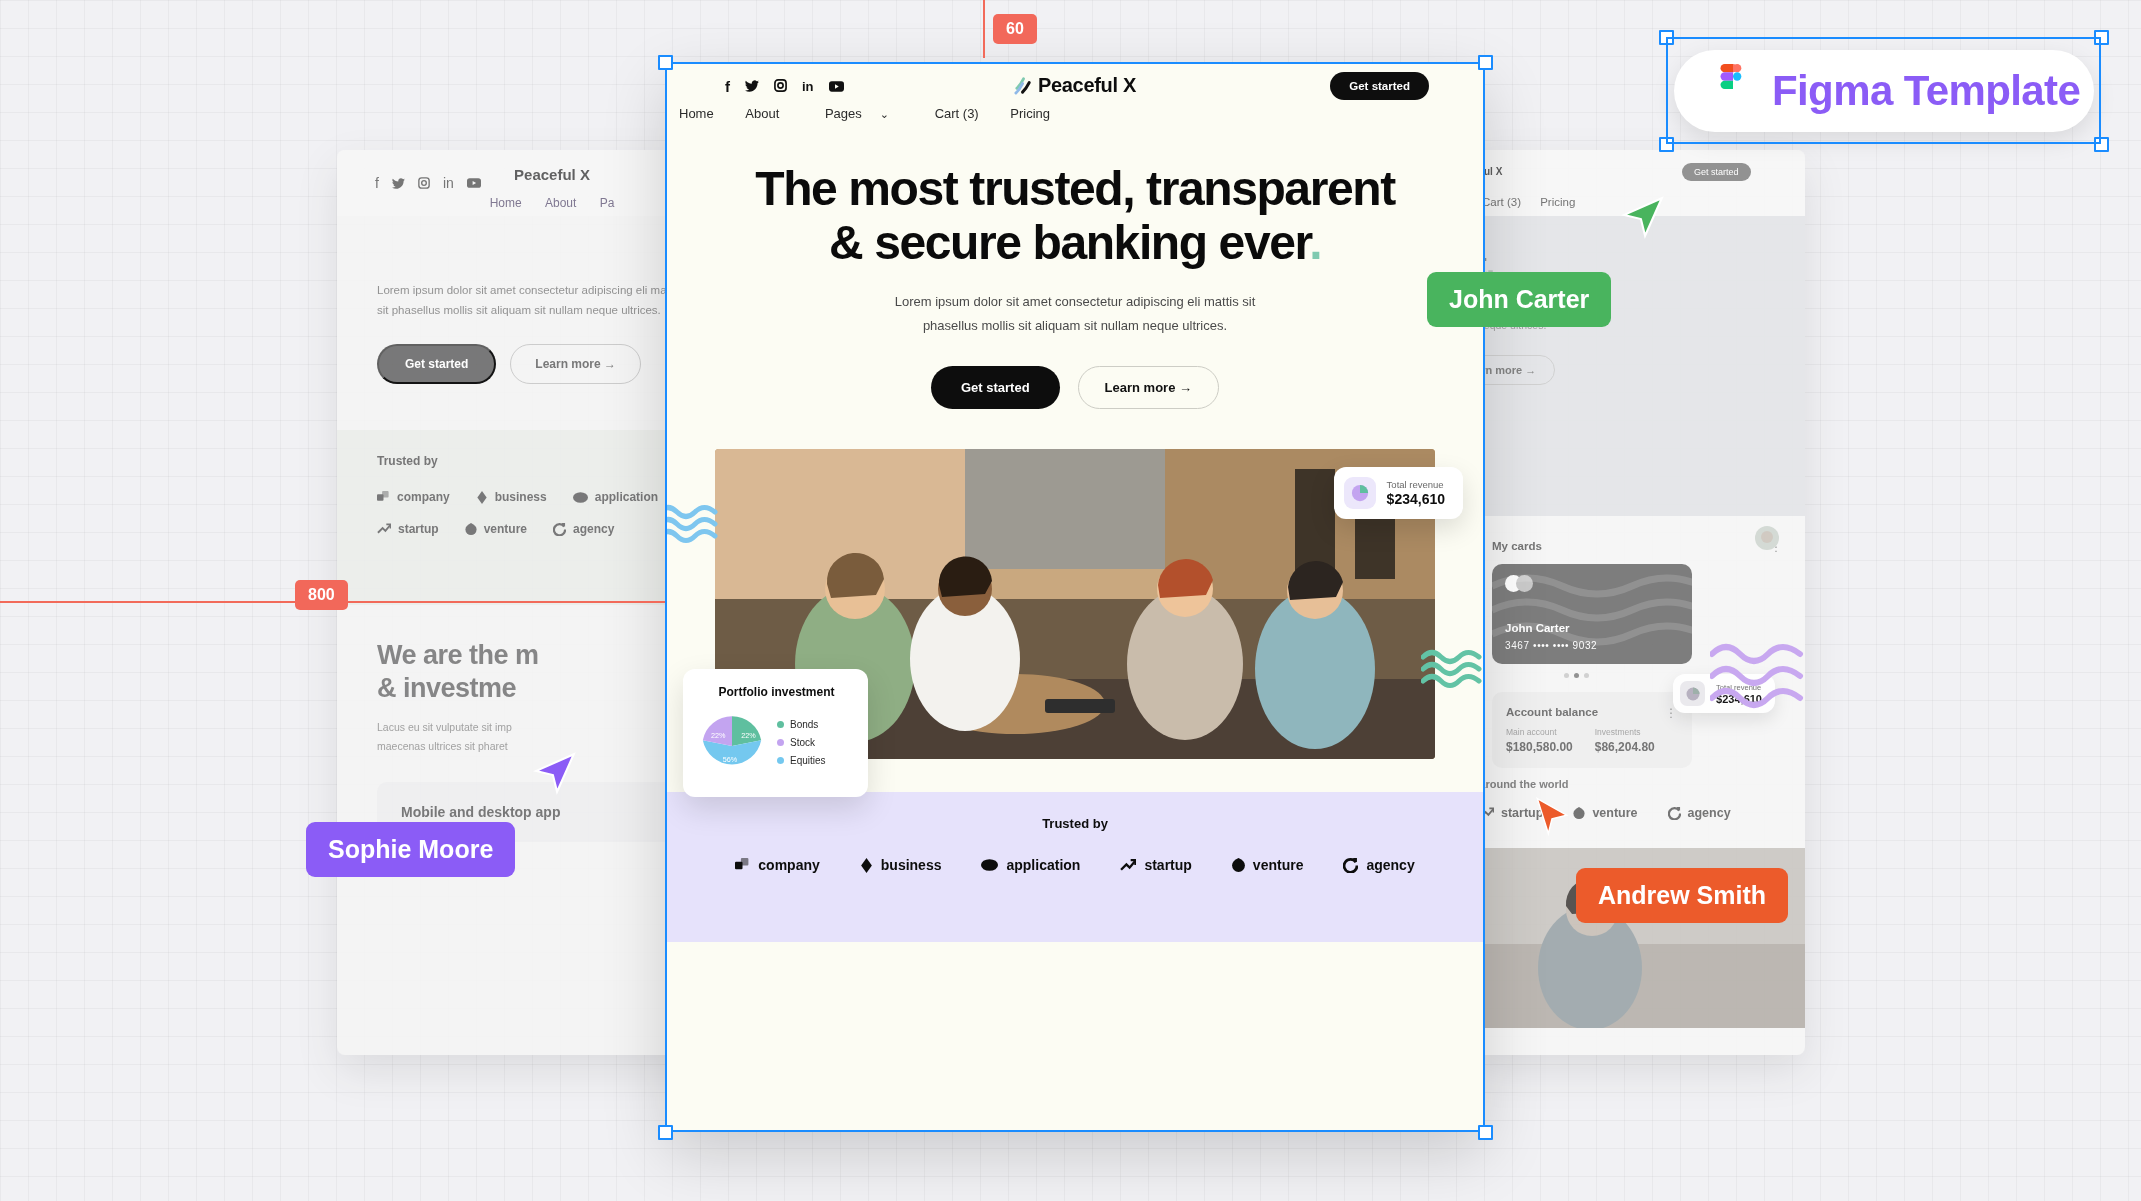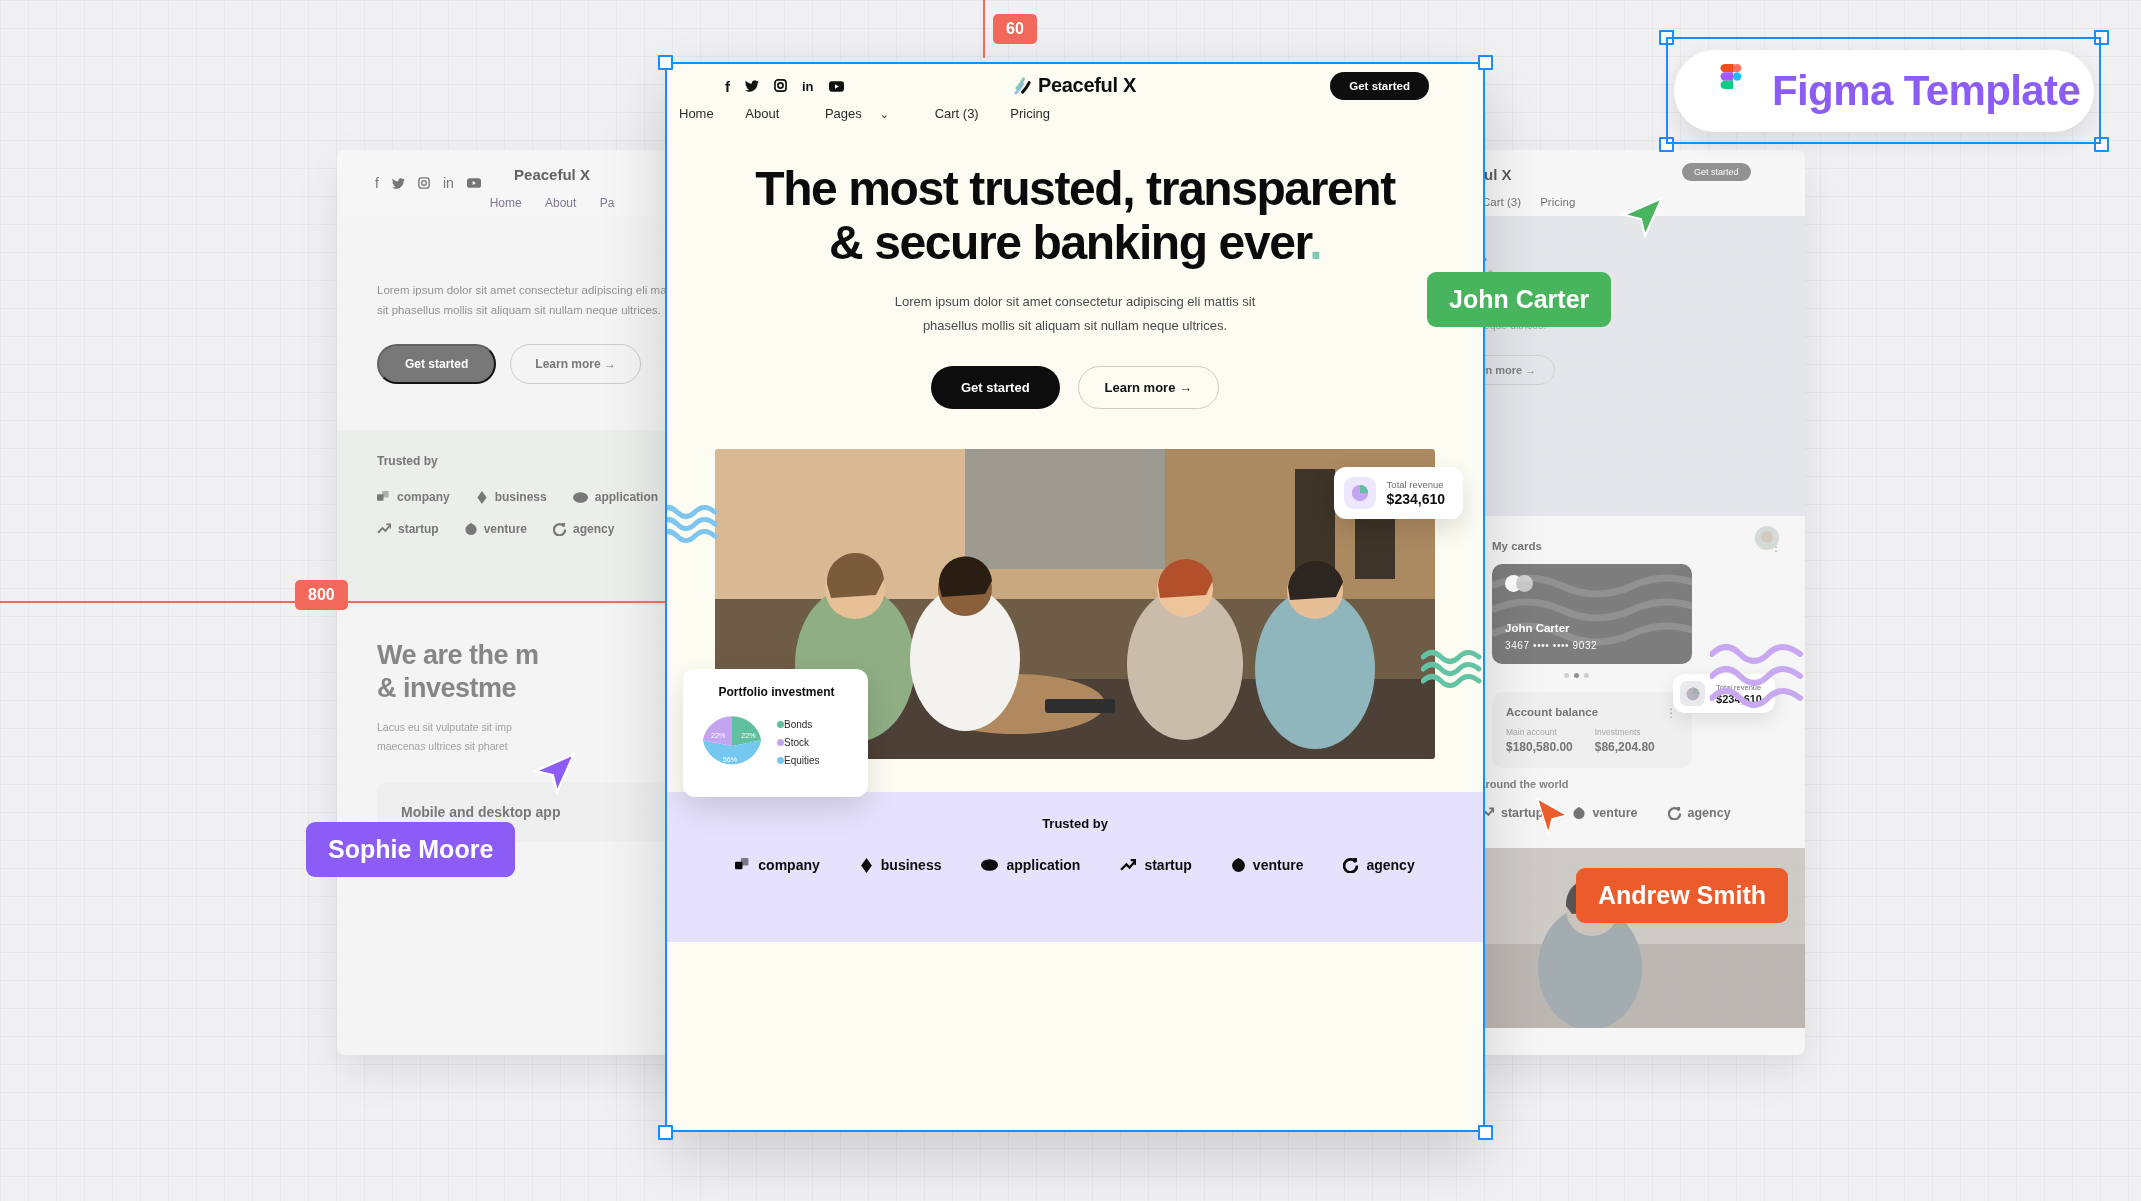--- a/index.html
+++ b/index.html
@@ -82,21 +82,21 @@
 
   
   #page-right {
     left:1470px; top:150px; width:335px; height:905px;
     background:#f6f6f6;
     box-shadow:0 16px 44px rgba(0,0,0,.10);
     filter:saturate(.2) opacity(.95);
     border-radius:8px;
   }
   #page-right .rp-head { height:66px; position:relative; background:#f7f7f7; }
-  #page-right .rp-brand { position:absolute; left:14px; top:16px; font-size:15px; font-weight:700; color:#555; }
+  #page-right .rp-brand { position:absolute; left:14px; top:16px; font-size:10px; font-weight:700; color:#555; }
   #page-right .rp-links { position:absolute; left:12px; top:46px; font-size:11.5px; color:#6f6f6f; }
   #page-right .rp-links span { margin-right:16px; }
   #page-right .rp-hero { position:relative; height:300px; background:#dde7f2; padding:30px 16px 0 0; }
   #page-right .rp-hero h1 { font-size:31px; font-weight:800; color:#8a8a8a; letter-spacing:-.6px; line-height:1.2; margin-left:-40px;}
   #page-right .rp-hero .dot { color:#8fcfb5; }
   #page-right .rp-hero p { margin-top:14px; font-size:10.5px; line-height:1.8; color:#9b9b9b; margin-left:-20px;}
   #page-right .rp-lm {
     margin-top:20px; display:inline-block; border:1px solid #cfcfcf; color:#7d7d7d;
     border-radius:40px; padding:8px 18px; font-size:11px; font-weight:600; margin-left:-20px;
   }
@@ -199,21 +199,21 @@
   .rev-val { font-size:14px; font-weight:800; color:#0d0d0d; margin-top:1px; }
 
   .portfolio-card {
     position:absolute; left:-32px; bottom:-38px; width:185px; background:#fff;
     border-radius:12px; padding:16px 14px 18px 16px;
     box-shadow:0 12px 30px rgba(0,0,0,.13); z-index:7;
   }
   .pf-title { font-size:12px; font-weight:800; color:#0d0d0d; text-align:center; }
   .pf-body { margin-top:14px; display:flex; align-items:center; gap:12px; }
   .pf-legend { font-size:10px; color:#2a2a2a; }
-  .pf-legend div { display:flex; align-items:center; margin-bottom:7px; }
+  .pf-legend div { display:flex; align-items:center; gap:6px; margin-bottom:7px; }
   .pf-legend i { width:7px;height:7px;border-radius:50%;display:block; }
 
   
   .sel-rect {
     position:absolute; left:665px; top:62px; width:820px; height:1070px;
     border:2.5px solid #1a8cff; pointer-events:none; z-index:30;
   }
   .handle {
     position:absolute; width:15px; height:15px; background:#fff;
     border:2.5px solid #1a8cff; z-index:31; border-radius:1px;

